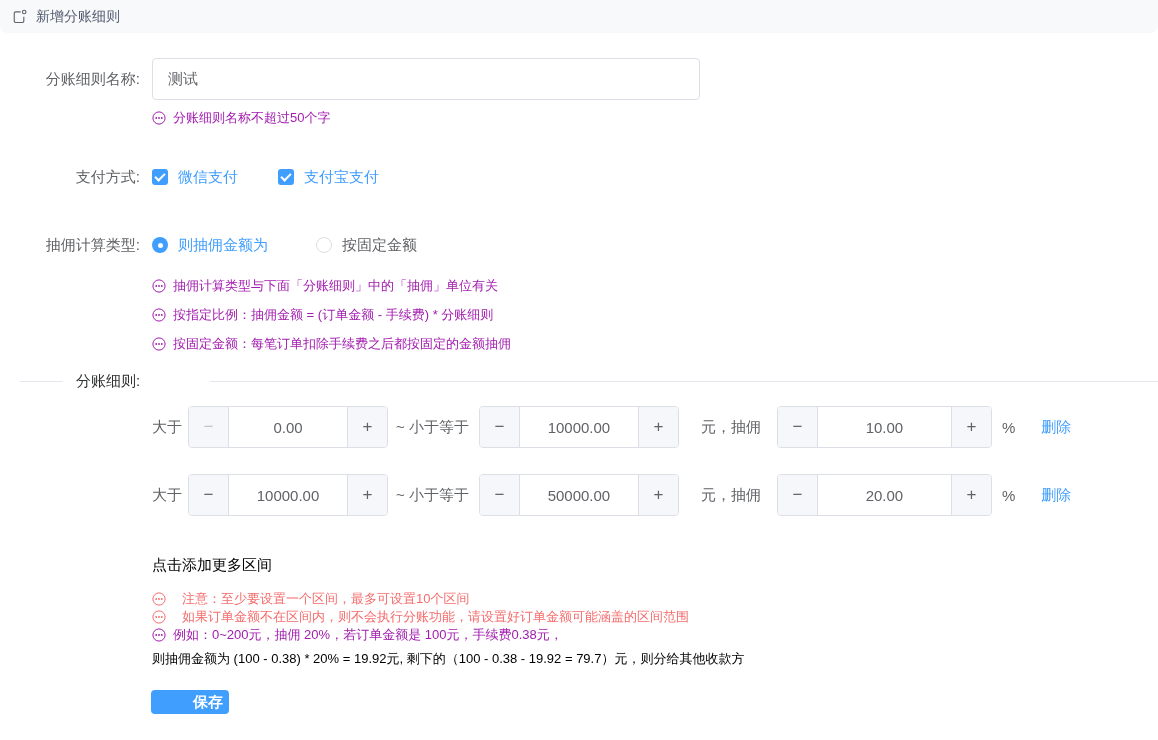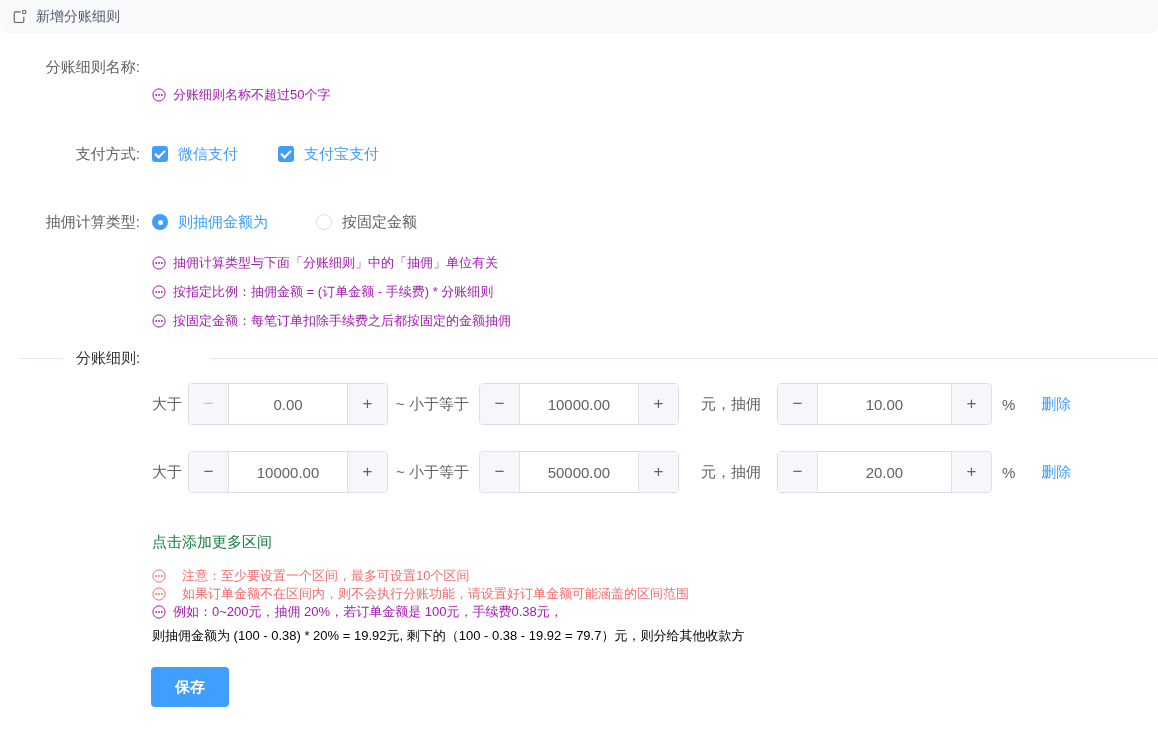--- a/index.html
+++ b/index.html
@@ -92,45 +92,46 @@
   .step-input {
     flex:1; min-width:0; border:none; outline:none; text-align:center;
     font-size:15px; color:#606266; font-family:inherit; background:#fff; padding:0;
   }
   .g-label { margin-right:6px; }
   .m-label { margin:0 10px 0 8px; }
   .u-label { margin:0 16px 0 22px; }
   .pct-label { margin-left:10px; }
   .delete-link { margin-left:26px; color:#409eff; cursor:pointer; }
   
-  .add-link { margin:40px 0 0 152px; height:20px; font-size:15px; color:#15803d; cursor:pointer; width:fit-content; }
+  .add-link { margin:40px 0 0 152px; height:20px; font-size:15px; color:#000000; cursor:pointer; width:fit-content; }
   .warn-block { margin-top:14px; }
   .example-plain { margin-left:152px; height:29px; display:flex; align-items:center; font-size:13px; color:#000000; }
   
   .save-btn {
-    margin:17px 0 0 151px; width:78px; height:40px; border:none; border-radius:4px;
+    margin:17px 0 0 151px; width:78px; height:24px; border:none; border-radius:4px;
     background:#409eff; color:#fff; font-size:15px; font-weight:700;
-    font-family:inherit; cursor:pointer; display:block;
+    font-family:inherit; cursor:pointer; display:block;text-align:right;
   }
 </style>
 </head>
 <body>
 
 <div class="topbar">
   <span>
     <svg width="15" height="15" viewBox="0 0 16 16">
       <path d="M12.6 8.2 v4.6 a1.6 1.6 0 0 1 -1.6 1.6 h-7 a1.6 1.6 0 0 1 -1.6 -1.6 v-8.2 a1.6 1.6 0 0 1 1.6 -1.6 h5.2" fill="none" stroke="#606266" stroke-width="1.2"></path>
       <circle cx="13" cy="3.2" r="1.9" fill="none" stroke="#606266" stroke-width="1.2"></circle>
     </svg>
   </span>
   <span>新增分账细则</span>
 </div>
 
 <div class="frow row-name">
   <label class="flabel">分账细则名称:</label>
+  <input class="text-input" type="text" value="测试" style="">
 </div>
 <div class="hint row-name-hint">
   <svg width="14" height="14" viewBox="0 0 14 14">
     <circle cx="7" cy="7" r="6.1" fill="none" stroke="currentColor" stroke-width="1"></circle>
     <circle cx="4.2" cy="7" r="0.9" fill="currentColor"></circle>
       <circle cx="7" cy="7" r="0.9" fill="currentColor"></circle>
       <circle cx="9.8" cy="7" r="0.9" fill="currentColor"></circle>
   </svg>
   <span>分账细则名称不超过50个字</span>
 </div>

